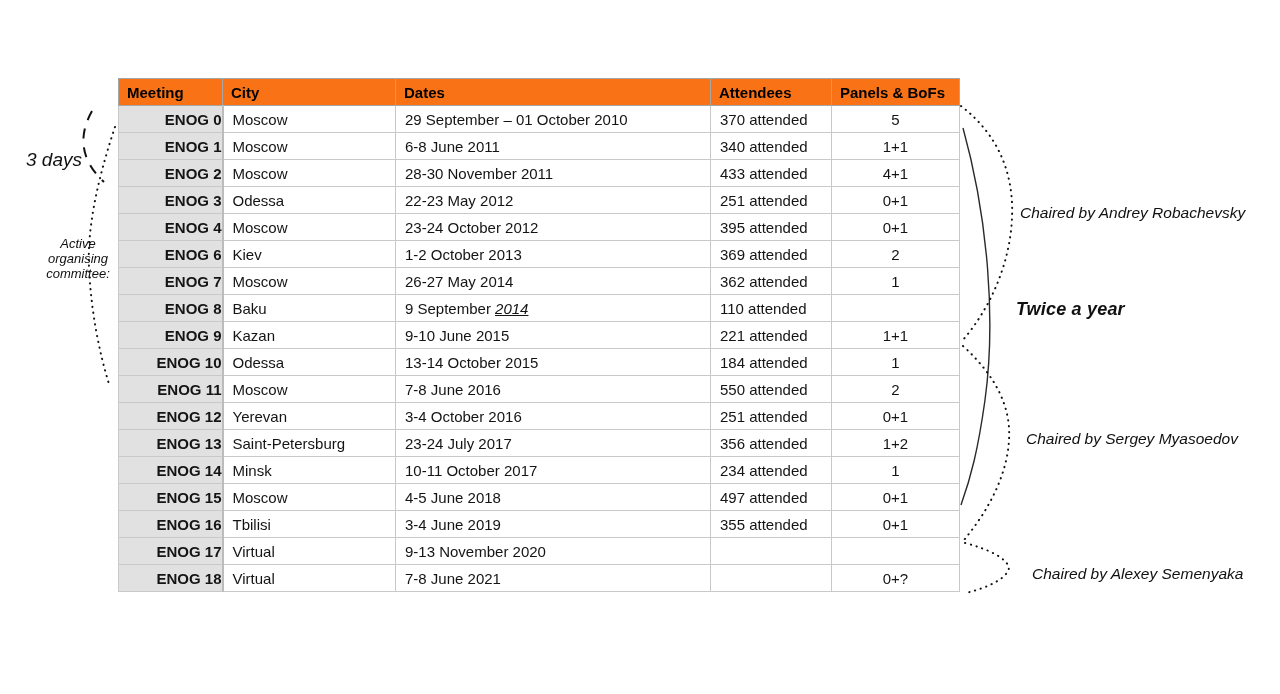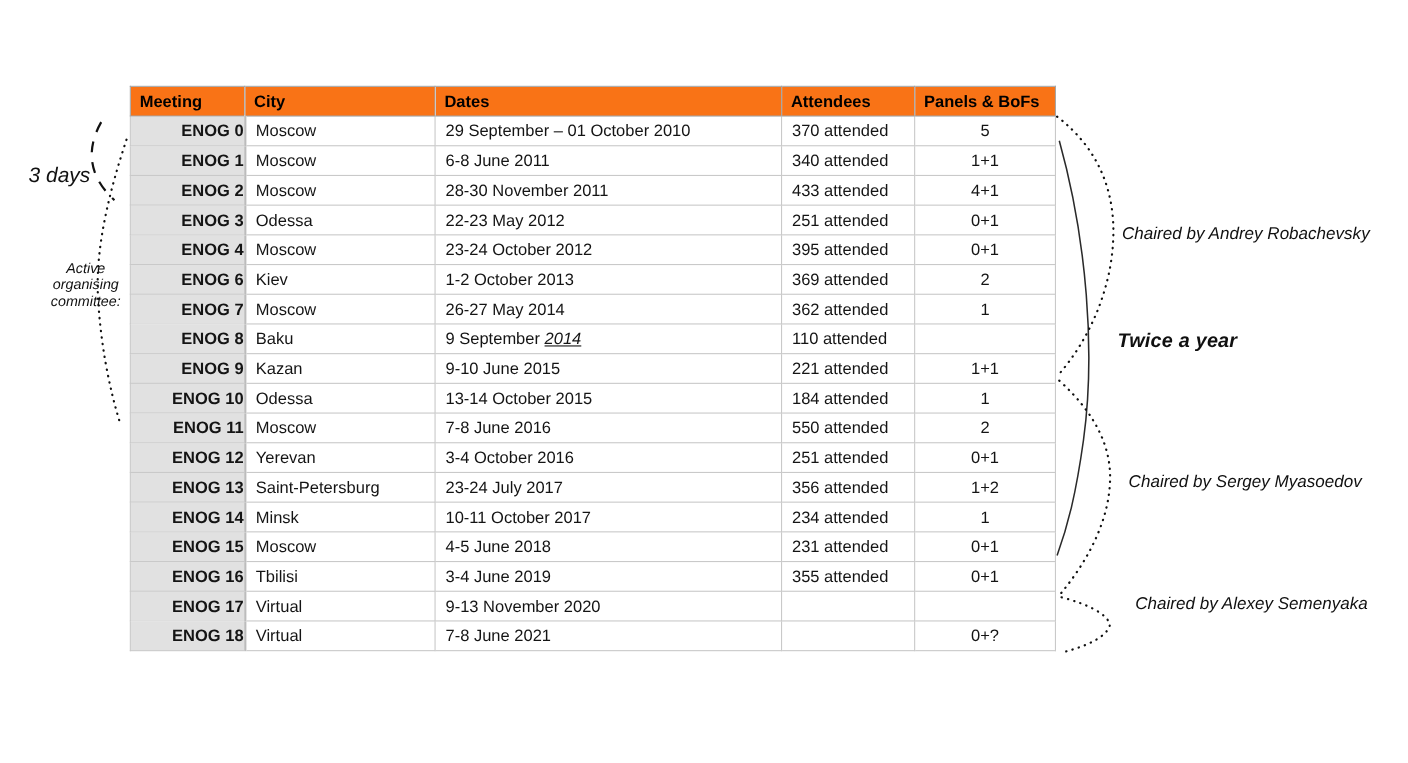--- a/index.html
+++ b/index.html
@@ -34,21 +34,21 @@
   table.enog td.panels{text-align:center;padding:0;}
   .em-u{font-style:italic;text-decoration:underline;}
 
   
   .ann{position:absolute;white-space:nowrap;color:#101010;}
   .ann-italic{font-style:italic;}
   .three-days{left:26px;top:149px;font-size:19px;}
   .committee{left:16px;top:236px;width:76px;text-align:center;font-size:13px;line-height:15px;white-space:normal;margin-left:24px;}
   .chair-1{left:1020px;top:204px;font-size:15.5px;}
   .chair-2{left:1026px;top:430px;font-size:15.5px;}
-  .chair-3{left:1032px;top:541px;font-size:15.5px;}
+  .chair-3{left:1032px;top:565px;font-size:15.5px;}
   .twice{left:1016px;top:299px;font-size:18px;font-weight:bold;font-style:italic;letter-spacing:.2px;}
 
   svg.overlay{position:absolute;left:0;top:0;pointer-events:none;}
   svg.overlay path{fill:none;}
   .dotted{stroke:#111;stroke-width:2;stroke-linecap:round;stroke-dasharray:0.3 5.6;}
   .dashed{stroke:#111;stroke-width:2;stroke-linecap:butt;stroke-dasharray:10 9;}
   .solid-arc{stroke:#2a2a2a;stroke-width:1.4;}
 </style>
 </head>
 <body>
@@ -168,21 +168,21 @@
           <td class="meeting">ENOG 14</td>
           <td class="city">Minsk</td>
           <td class="date">10-11 October 2017</td>
           <td class="attendees">234 attended</td>
           <td class="panels">1</td>
         </tr>
         <tr>
           <td class="meeting">ENOG 15</td>
           <td class="city">Moscow</td>
           <td class="date">4-5 June 2018</td>
-          <td class="attendees">231 attended</td>
+          <td class="attendees">497 attended</td>
           <td class="panels">0+1</td>
         </tr>
         <tr>
           <td class="meeting">ENOG 16</td>
           <td class="city">Tbilisi</td>
           <td class="date">3-4 June 2019</td>
           <td class="attendees">355 attended</td>
           <td class="panels">0+1</td>
         </tr>
         <tr>

